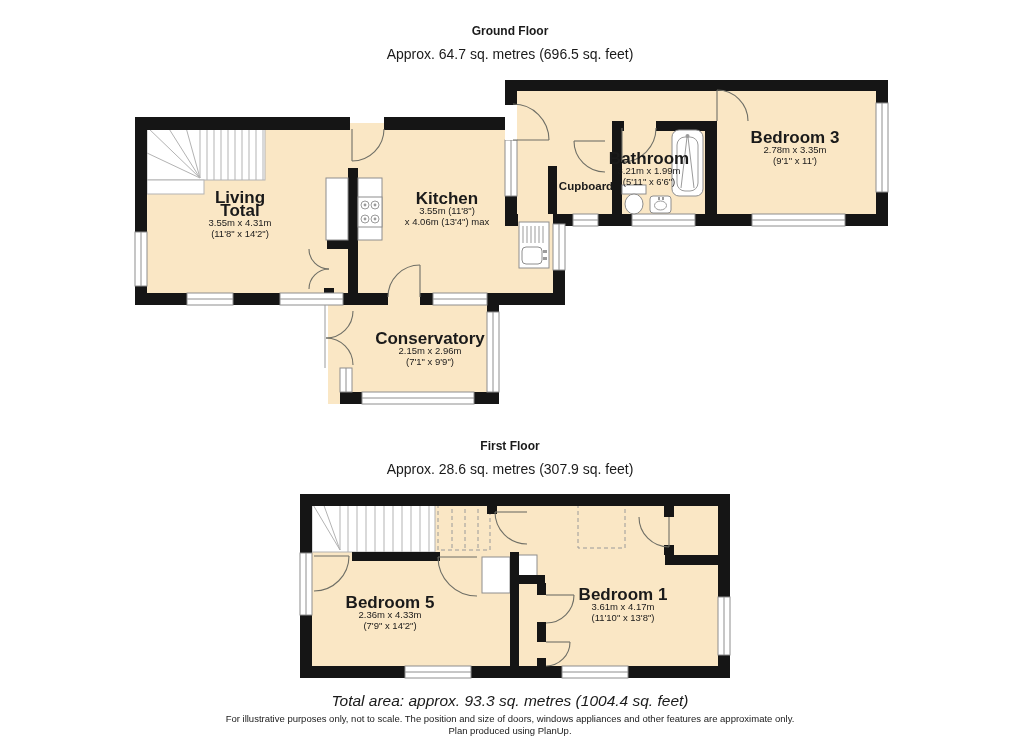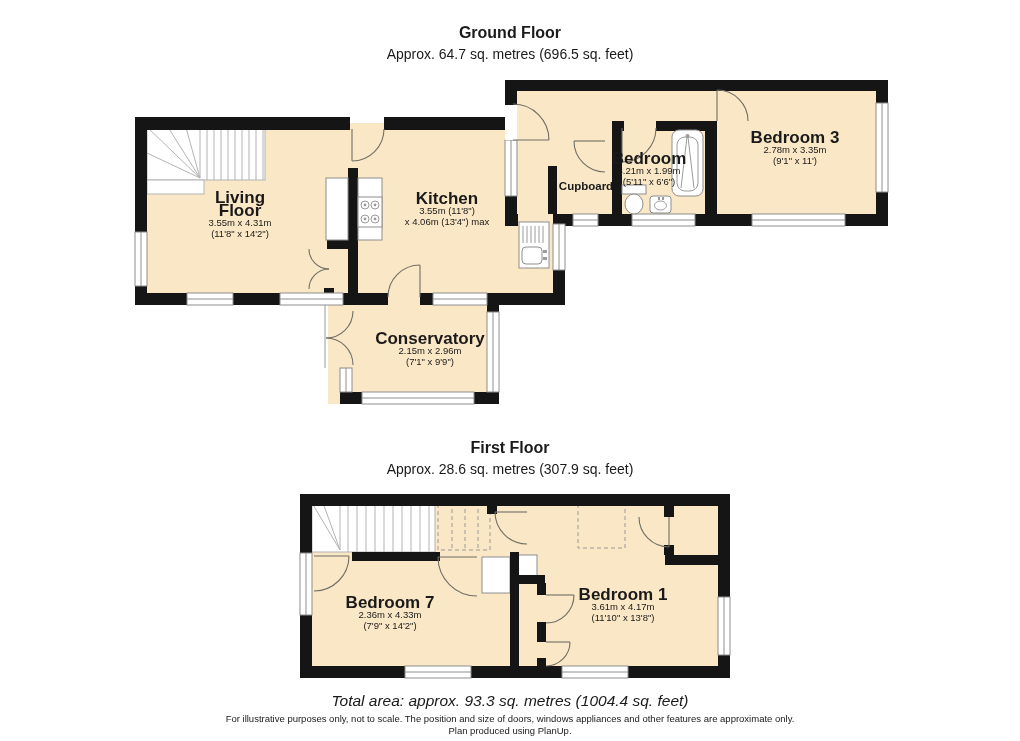--- a/index.html
+++ b/index.html
@@ -22,21 +22,21 @@
   .door{fill:none;stroke:var(--door-stroke);stroke-width:1.1;}
   .fix{fill:#ffffff;stroke:#8e8e8e;stroke-width:1;}
   .fixline{stroke:#9b9b9b;stroke-width:1;fill:none;}
   .stairbox{fill:#ffffff;stroke:var(--stair-stroke);stroke-width:1;}
   .stair{stroke:var(--stair-stroke);stroke-width:1;fill:none;}
   .dash{fill:none;stroke:var(--dash-stroke);stroke-width:1;stroke-dasharray:4,3;}
   .lbl{position:absolute;transform:translateX(-50%);text-align:center;white-space:nowrap;line-height:12px;}
   .rname{font-size:17px;font-weight:bold;line-height:13px;}
   .rdim{font-size:9.5px;line-height:11px;}
   .banner{position:absolute;left:0;width:1020px;text-align:center;}
-  .title{font-size:16px;font-weight:bold;}
+  .title{font-size:12px;font-weight:bold;}
   .subtitle{font-size:14px;}
   .total{font-size:15.5px;font-style:italic;}
   .fineprint{font-size:9.5px;text-align:center;}
 </style>
 </head>
 <body>
 
 <svg width="1020" height="741" viewBox="0 0 1020 741">
 
   <g>
@@ -272,58 +272,58 @@
         <line class="door" x1="669" y1="517" x2="669" y2="547"></line>
     </g>
   </g>
 </svg>
 
 <div class="banner title" style="top:24px">Ground Floor</div>
 <div class="banner subtitle" style="top:46px">Approx. 64.7 sq. metres (696.5 sq. feet)</div>
 
 <div class="lbl" style="left:240px;top:191px">
   <div class="rname">Living</div>
-  <div class="rname">Floor</div>
+  <div class="rname">Total</div>
   <div class="rdim">3.55m x 4.31m</div>
   <div class="rdim">(11'8" x 14'2")</div>
 </div>
 
 <div class="lbl" style="left:447px;top:192px">
   <div class="rname">Kitchen</div>
   <div class="rdim">3.55m (11'8")</div>
   <div class="rdim">x 4.06m (13'4") max</div>
 </div>
 
 <div class="lbl" style="left:586px;top:180px">
   <div class="rname" style="font-size:11.5px">Cupboard</div>
 </div>
 
 <div class="lbl" style="left:649px;top:152px">
-  <div class="rname">Bedroom</div>
+  <div class="rname">Bathroom</div>
   <div class="rdim">3.21m x 1.99m</div>
   <div class="rdim">(5'11" x 6'6")</div>
 </div>
 
 <div class="lbl" style="left:795px;top:131px">
   <div class="rname">Bedroom 3</div>
   <div class="rdim">2.78m x 3.35m</div>
   <div class="rdim">(9'1" x 11')</div>
 </div>
 
 <div class="lbl" style="left:430px;top:332px">
   <div class="rname">Conservatory</div>
   <div class="rdim">2.15m x 2.96m</div>
   <div class="rdim">(7'1" x 9'9")</div>
 </div>
 
 <div class="banner title" style="top:439px">First Floor</div>
 <div class="banner subtitle" style="top:461px">Approx. 28.6 sq. metres (307.9 sq. feet)</div>
 
 <div class="lbl" style="left:390px;top:596px">
-  <div class="rname">Bedroom 7</div>
+  <div class="rname">Bedroom 5</div>
   <div class="rdim">2.36m x 4.33m</div>
   <div class="rdim">(7'9" x 14'2")</div>
 </div>
 
 <div class="lbl" style="left:623px;top:588px">
   <div class="rname">Bedroom 1</div>
   <div class="rdim">3.61m x 4.17m</div>
   <div class="rdim">(11'10" x 13'8")</div>
 </div>
 

